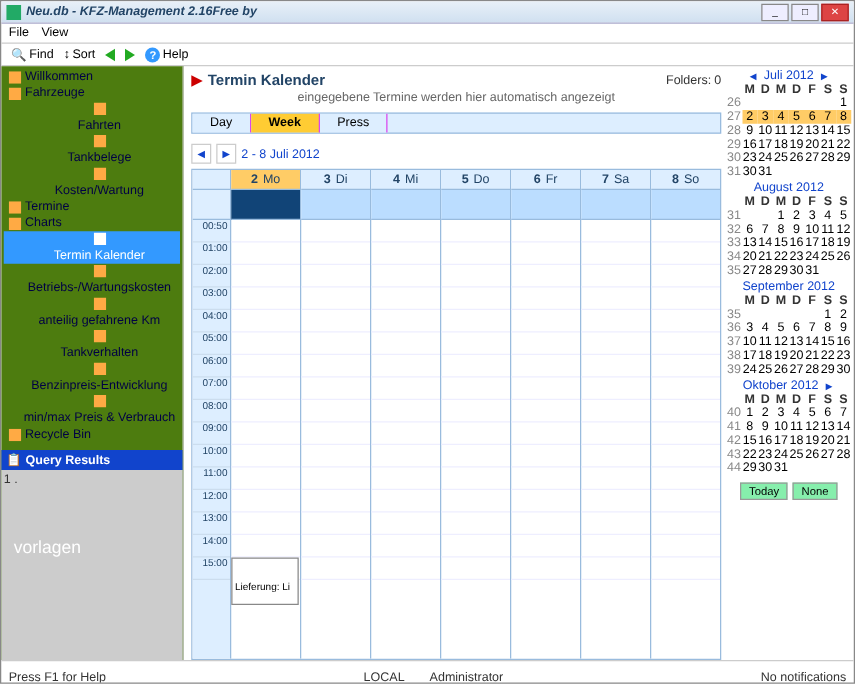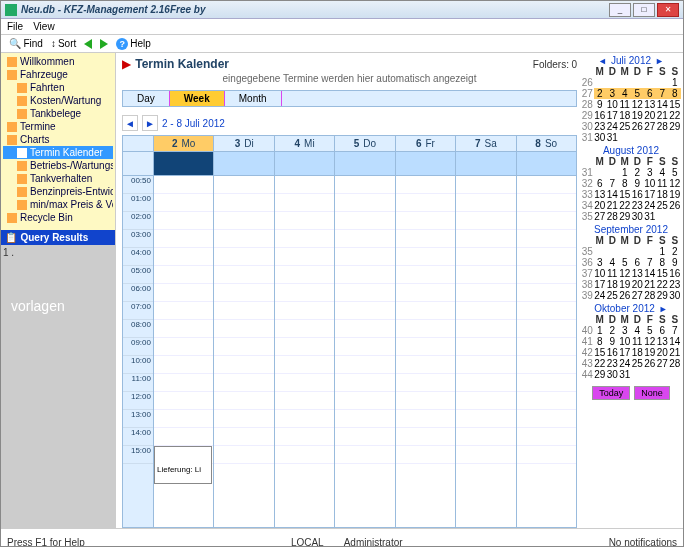--- a/index.html
+++ b/index.html
@@ -11,24 +11,24 @@
 .winbtn { width: 22px; height: 14px; border: 1px solid #888; background: #eef; font-size: 8px; display: flex; align-items: center; justify-content: center; }
 .winbtn.close { background: #d44; color: #fff; border-color: #a22; }
 .menubar { height: 16px; display: flex; align-items: center; padding: 0 6px; gap: 10px; border-bottom: 1px solid #ccc; }
 .toolbar { height: 18px; display: flex; align-items: center; padding: 0 6px; gap: 4px; border-bottom: 1px solid #ccc; }
 .toolbtn { display: flex; align-items: center; gap: 2px; padding: 0 2px; }
 .arrow { width: 0; height: 0; }
 .arrow.left { border-top: 5px solid transparent; border-bottom: 5px solid transparent; border-right: 8px solid #2a2; }
 .arrow.right { border-top: 5px solid transparent; border-bottom: 5px solid transparent; border-left: 8px solid #2a2; }
 .helpicon { width: 12px; height: 12px; border-radius: 50%; background: #39f; color: #fff; display: flex; align-items: center; justify-content: center; font-weight: bold; font-size: 9px; }
 .main { display: flex; height: 475px; }
-.sidebar { width: 115px; background: #fef9c3; border-right: 1px solid #ccc; display: flex; flex-direction: column; }
+.sidebar { width: 146px; background: #4d7c0f; border-right: 1px solid #ccc; display: flex; flex-direction: column; }
 .tree { padding: 2px; flex: 0 0 auto; }
 .tree-item { padding: 1px 2px 1px 4px; display: flex; align-items: center; gap: 3px; color: #004; cursor: default; white-space: nowrap; overflow: hidden; }
-.tree-item.indent1 { padding-left: 14px; }
+.tree-item.indent1 { padding-left: 14px; flex-direction: column; }
 .tree-item.selected { background: #39f; color: #fff; }
 .tree-icon { width: 10px; height: 10px; flex-shrink: 0; }
 .query-hdr { background: #14c; color: #fff; font-weight: bold; padding: 2px 4px; margin-top: 4px; display: flex; align-items: center; gap: 3px; }
 .query-body { background: #ccc; flex: 1; padding: 2px; color: #333; }
 .watermark { color: #fff; font-size: 14px; padding: 40px 0 0 8px; }
 .content { flex: 1; display: flex; }
 .calendar-main { flex: 1; display: flex; flex-direction: column; padding: 4px 2px 0 6px; }
 .cal-header { display: flex; align-items: center; margin-bottom: 2px; }
 .redarrow { color: #c00; margin-right: 4px; font-size: 12px; }
 .cal-title { color: #246; font-weight: bold; font-size: 12px; flex: 1; }
@@ -58,21 +58,21 @@
 .mini-cals { width: 104px; padding: 2px 2px 0 2px; display: flex; flex-direction: column; gap: 2px; }
 .mini { border: 0; }
 .mini-hdr { display: flex; align-items: center; justify-content: center; gap: 4px; color: #14c; }
 .mini-nav { color: #14c; cursor: default; font-size: 9px; }
 .mini-grid { display: grid; grid-template-columns: repeat(8, 1fr); font-size: 8px; }
 .mini-grid span { text-align: center; padding: 0; line-height: 11px; }
 .mini-grid .dh { color: #333; font-weight: bold; }
 .mini-grid .wk { color: #888; }
 .mini-grid .hl { background: #fc6; }
 .mini-btns { display: flex; gap: 4px; justify-content: center; margin-top: 4px; }
-.mini-btns button { border: 1px solid #999; background: #d946ef; padding: 1px 6px; font-size: 9px; }
+.mini-btns button { border: 1px solid #999; background: #86efac; padding: 1px 6px; font-size: 9px; }
 .statusbar { height: 28px; border-top: 1px solid #ccc; display: flex; align-items: center; padding: 0 6px; gap: 20px; color: #333; }
 .statusbar .seg { flex: 0 0 auto; }
 .statusbar .spacer { flex: 1; }
 </style>
 </head>
 <body>
 
 <div class="titlebar">
   <svg class="icon" viewBox="0 0 12 12">
       <rect width="12" height="12" fill="#2a6"></rect>
@@ -123,28 +123,28 @@
         <div class="tree-item indent1">
           <svg class="tree-icon" viewBox="0 0 10 10">
             <rect width="10" height="10" fill="#fa4"></rect>
           </svg>
           <span>Fahrten</span>
         </div>
         <div class="tree-item indent1">
           <svg class="tree-icon" viewBox="0 0 10 10">
             <rect width="10" height="10" fill="#fa4"></rect>
           </svg>
+          <span>Tankbelege</span>
+        </div>
+        <div class="tree-item indent1">
+          <svg class="tree-icon" viewBox="0 0 10 10">
+            <rect width="10" height="10" fill="#fa4"></rect>
+          </svg>
           <span>Kosten/Wartung</span>
         </div>
-        <div class="tree-item indent1">
-          <svg class="tree-icon" viewBox="0 0 10 10">
-            <rect width="10" height="10" fill="#fa4"></rect>
-          </svg>
-          <span>Tankbelege</span>
-        </div>
         <div class="tree-item indent0">
           <svg class="tree-icon" viewBox="0 0 10 10">
             <rect width="10" height="10" fill="#fa4"></rect>
           </svg>
           <span>Termine</span>
         </div>
         <div class="tree-item indent0">
           <svg class="tree-icon" viewBox="0 0 10 10">
             <rect width="10" height="10" fill="#fa4"></rect>
           </svg>
@@ -154,20 +154,26 @@
           <svg class="tree-icon" viewBox="0 0 10 10">
             <rect width="10" height="10" fill="#fff"></rect>
           </svg>
           <span>Termin Kalender</span>
         </div>
         <div class="tree-item indent1">
           <svg class="tree-icon" viewBox="0 0 10 10">
             <rect width="10" height="10" fill="#fa4"></rect>
           </svg>
           <span>Betriebs-/Wartungskosten</span>
+        </div>
+        <div class="tree-item indent1">
+          <svg class="tree-icon" viewBox="0 0 10 10">
+            <rect width="10" height="10" fill="#fa4"></rect>
+          </svg>
+          <span>anteilig gefahrene Km</span>
         </div>
         <div class="tree-item indent1">
           <svg class="tree-icon" viewBox="0 0 10 10">
             <rect width="10" height="10" fill="#fa4"></rect>
           </svg>
           <span>Tankverhalten</span>
         </div>
         <div class="tree-item indent1">
           <svg class="tree-icon" viewBox="0 0 10 10">
             <rect width="10" height="10" fill="#fa4"></rect>
@@ -198,21 +204,21 @@
     <div class="calendar-main">
       <div class="cal-header">
         <span class="redarrow">▶</span>
         <span class="cal-title">Termin Kalender</span>
         <span class="folders"><span>Folders:</span> <span>0</span></span>
       </div>
       <div class="cal-sub">eingegebene Termine werden hier automatisch angezeigt</div>
       <div class="viewbar">
         <div class="viewbtn">Day</div>
         <div class="viewbtn active">Week</div>
-        <div class="viewbtn">Month</div>
+        <div class="viewbtn">Press</div>
       </div>
       <div class="daterow">
         <span class="navbtn">◄</span>
         <span class="navbtn">►</span>
         <span>2 - 8 Juli 2012</span>
       </div>
       <div class="week-grid" id="weekgrid">
           <div class="time-col">
             <div class="hdr"></div>
             <div class="allday"></div>

